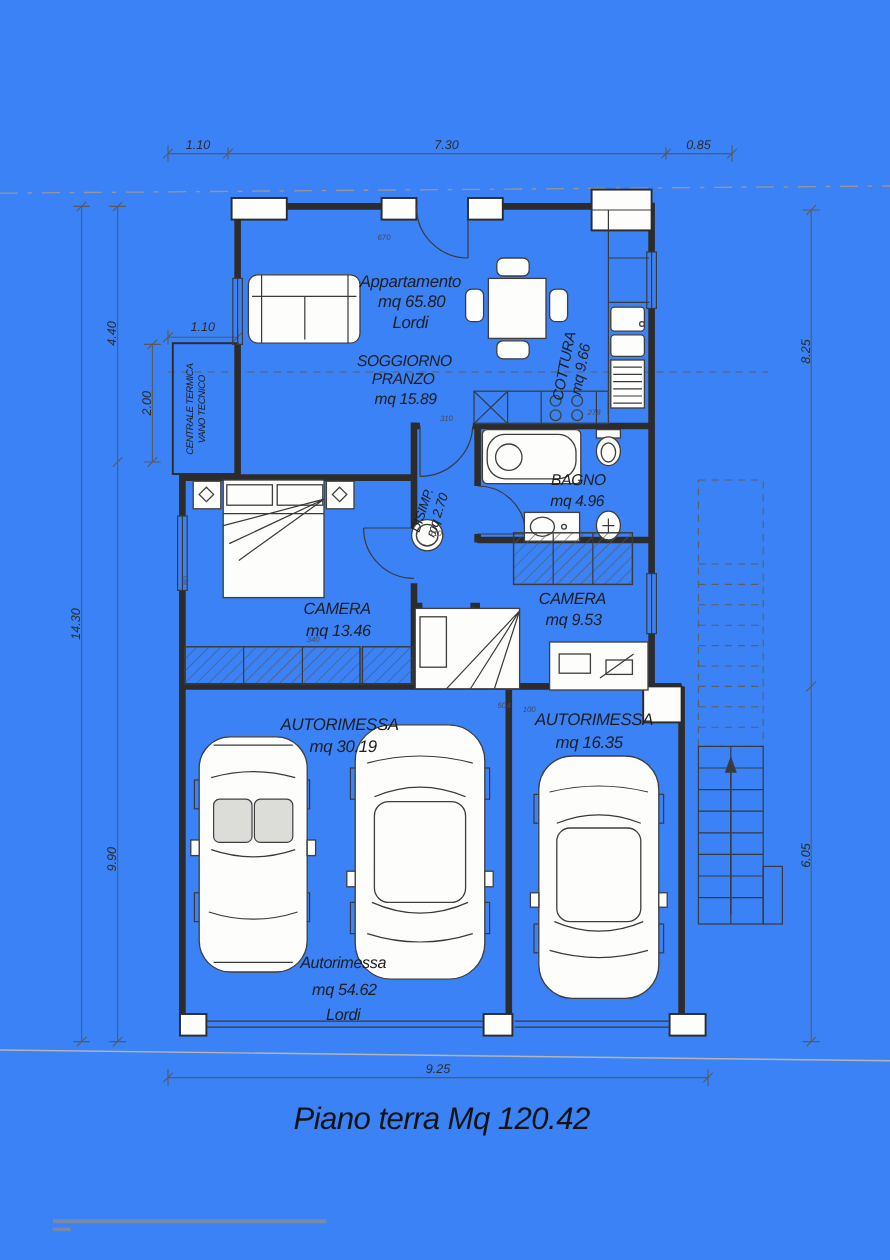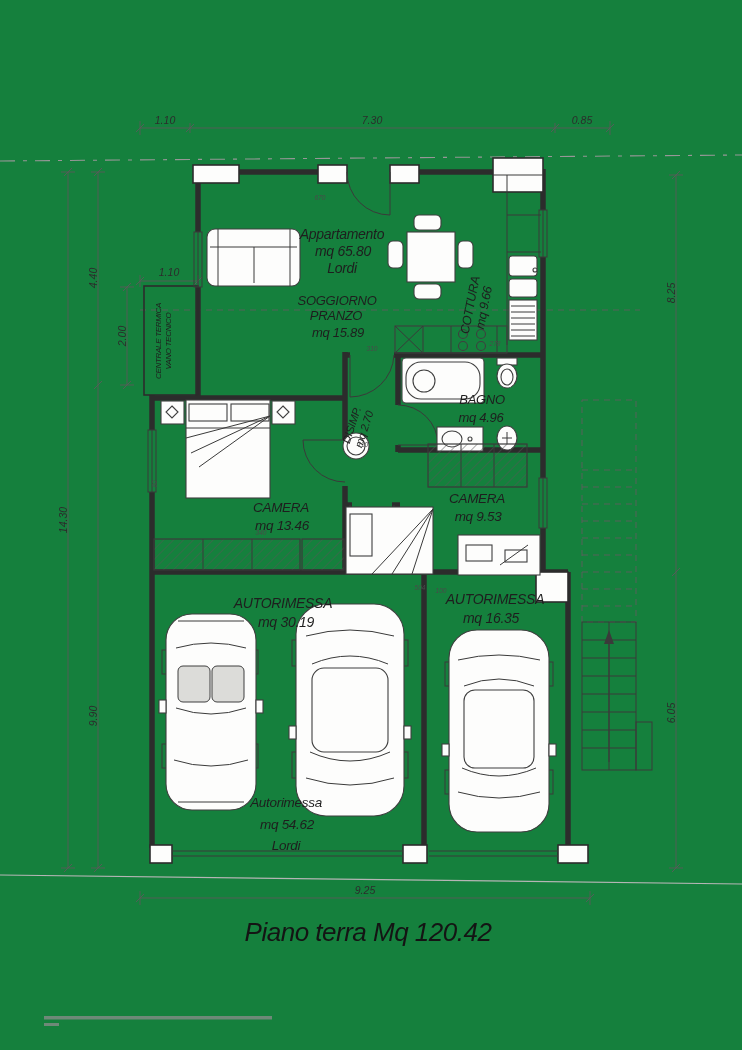--- a/index.html
+++ b/index.html
@@ -1,16 +1,16 @@
 <!DOCTYPE html>
 <html><head>
 <meta charset="utf-8">
 <style>
   html,body{margin:0;padding:0;background:#e8e8e6;}
-  .page{position:relative;width:742px;height:1050px;background:#15803d;margin:0 auto;
+  .page{position:relative;width:742px;height:1050px;background:#3b82f6;margin:0 auto;
         font-family:"Liberation Sans",sans-serif;overflow:hidden;}
   svg{position:absolute;left:0;top:0;}
   text{fill:#1e1e1e;font-family:"Liberation Sans",sans-serif;}
   .room{font-style:italic;text-anchor:middle;letter-spacing:-0.3px;}
   .f14{font-size:14px;} .f135{font-size:13.5px;} .f13{font-size:13px;} .f125{font-size:12.5px;}
   .f11{font-size:11px;} .f8{font-size:8px;}
   .dim{font-style:italic;font-size:10.5px;text-anchor:middle;fill:#2c2c2c;}
   .tiny{font-style:italic;font-size:6.5px;text-anchor:middle;fill:#4a4a4a;}
   .title-text{font-style:italic;font-size:26px;text-anchor:middle;fill:#141414;letter-spacing:-0.5px;}
   .wall{stroke:#2c2c2c;stroke-width:5.5;fill:none;}

